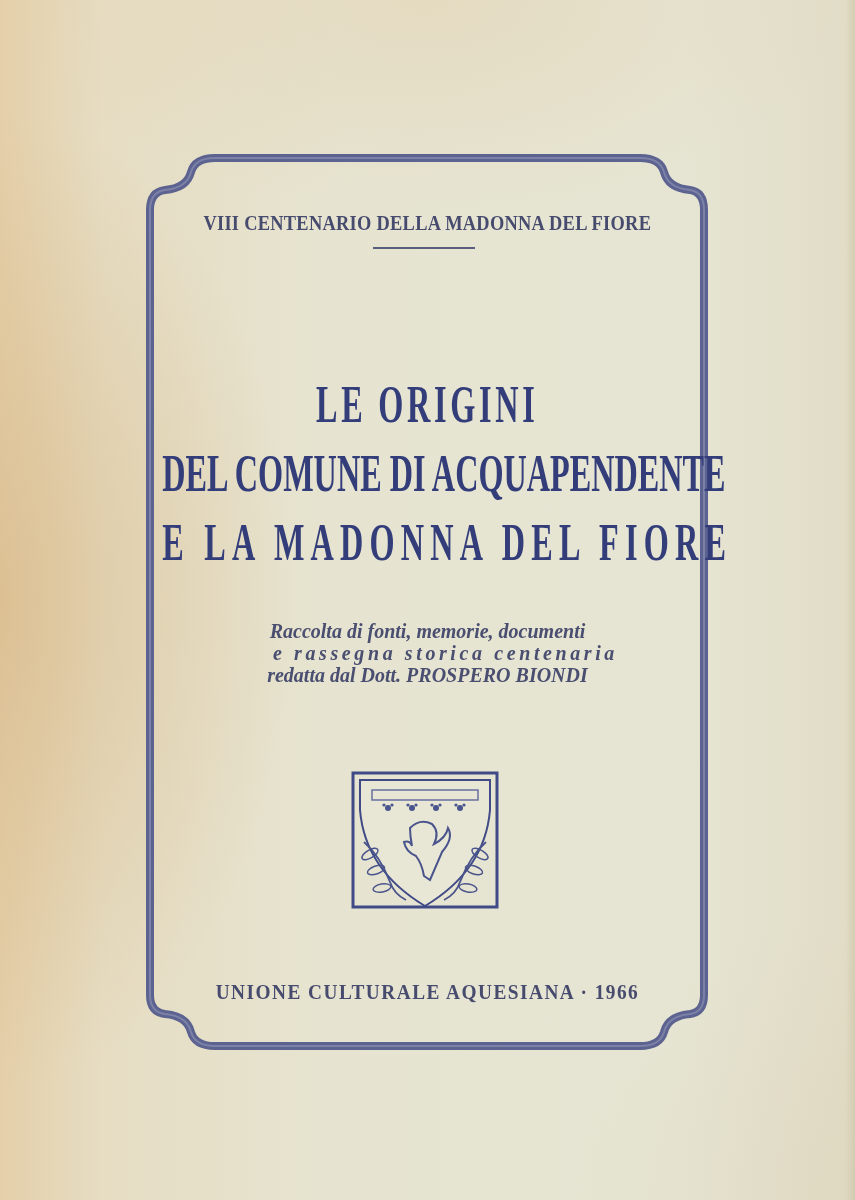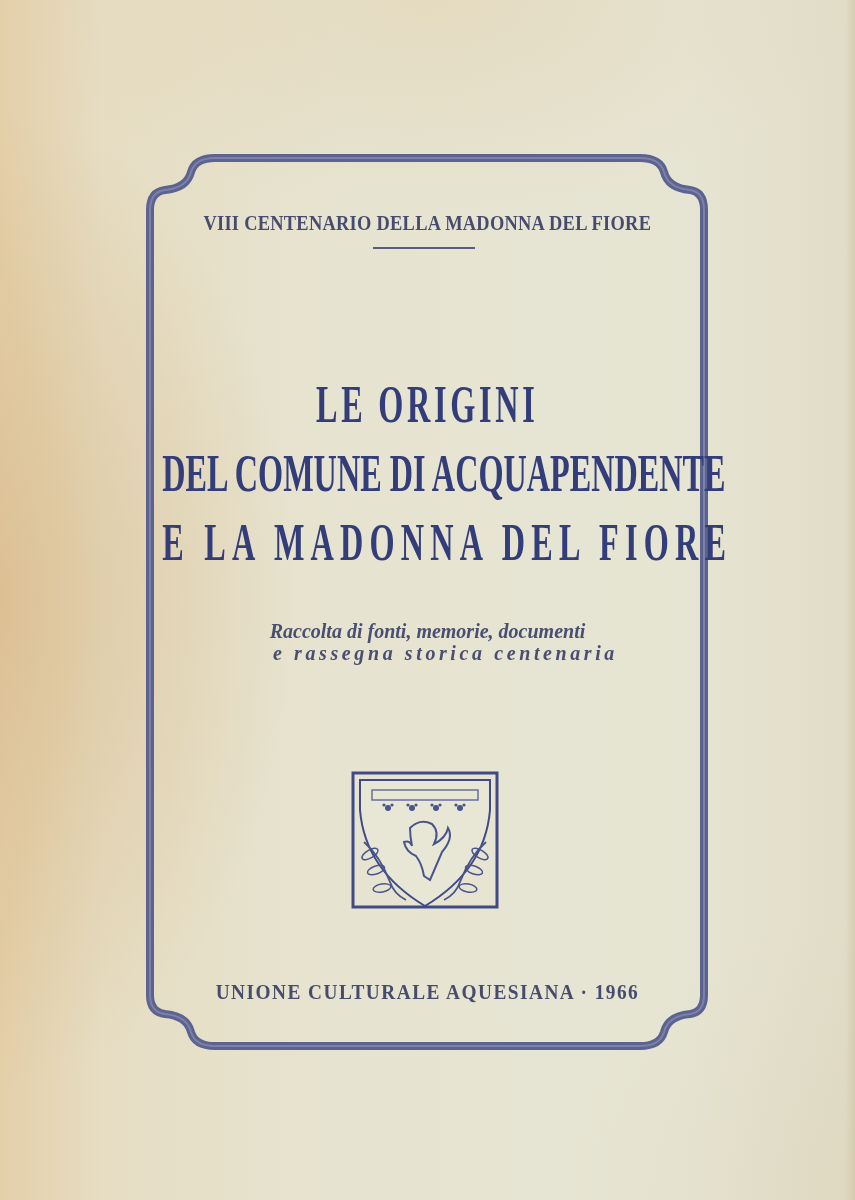--- a/index.html
+++ b/index.html
@@ -153,20 +153,21 @@
 
 <div class="text-block main-title">
   <div class="l1">LE ORIGINI</div>
   <div class="l2">DEL COMUNE DI ACQUAPENDENTE</div>
   <div class="l3">E LA MADONNA DEL FIORE</div>
 </div>
 
 <div class="text-block description">
   <div class="d1">Raccolta di fonti, memorie, documenti</div>
   <div class="d2">e rassegna storica centenaria</div>
+  <div class="d3">redatta dal Dott. PROSPERO BIONDI</div>
 </div>
 
 <svg class="crest" viewBox="0 0 150 140">
   <rect x="3" y="3" width="144" height="134" fill="none" stroke="#3f4a86" stroke-width="3"></rect>
   <path d="M 10 10 L 140 10 L 140 40 Q 135 100 75 136 Q 15 100 10 40 Z" fill="#e8e7d6" stroke="#3f4a86" stroke-width="2"></path>
   <path d="M 22 20 L 128 20 L 128 30 L 22 30 Z" fill="none" stroke="#6a70a0" stroke-width="1.5"></path>
   <g fill="#4a548c">
     <circle cx="38" cy="38" r="3"></circle>
       <circle cx="34" cy="35" r="1.6"></circle>
       <circle cx="42" cy="35" r="1.6"></circle>

